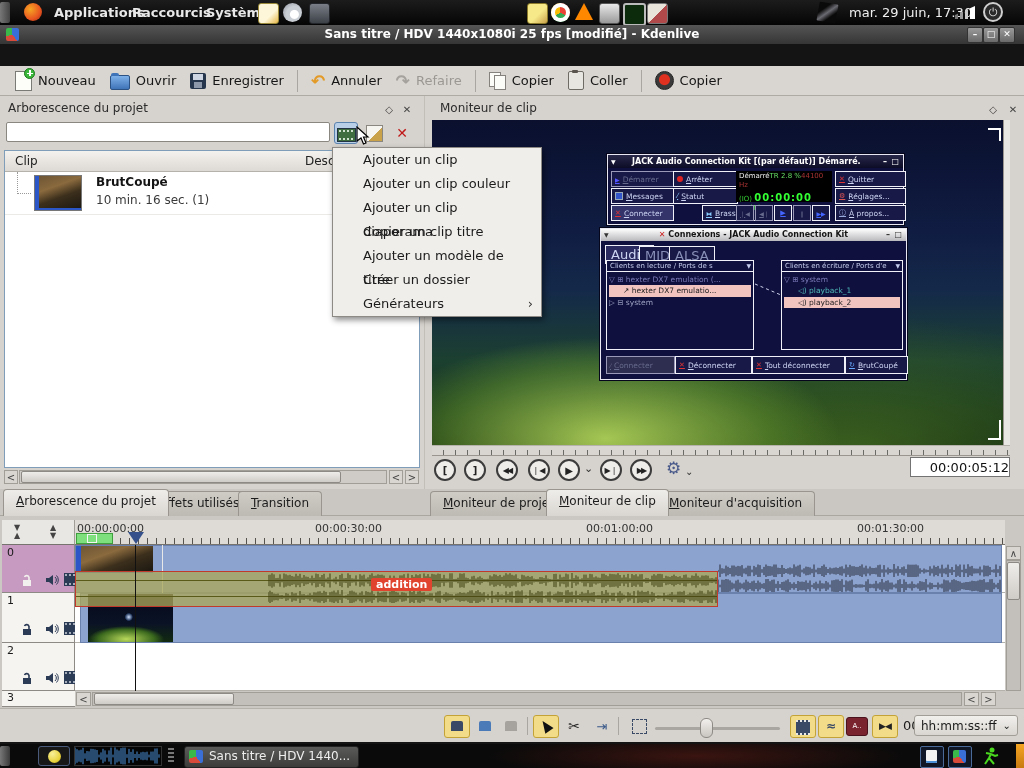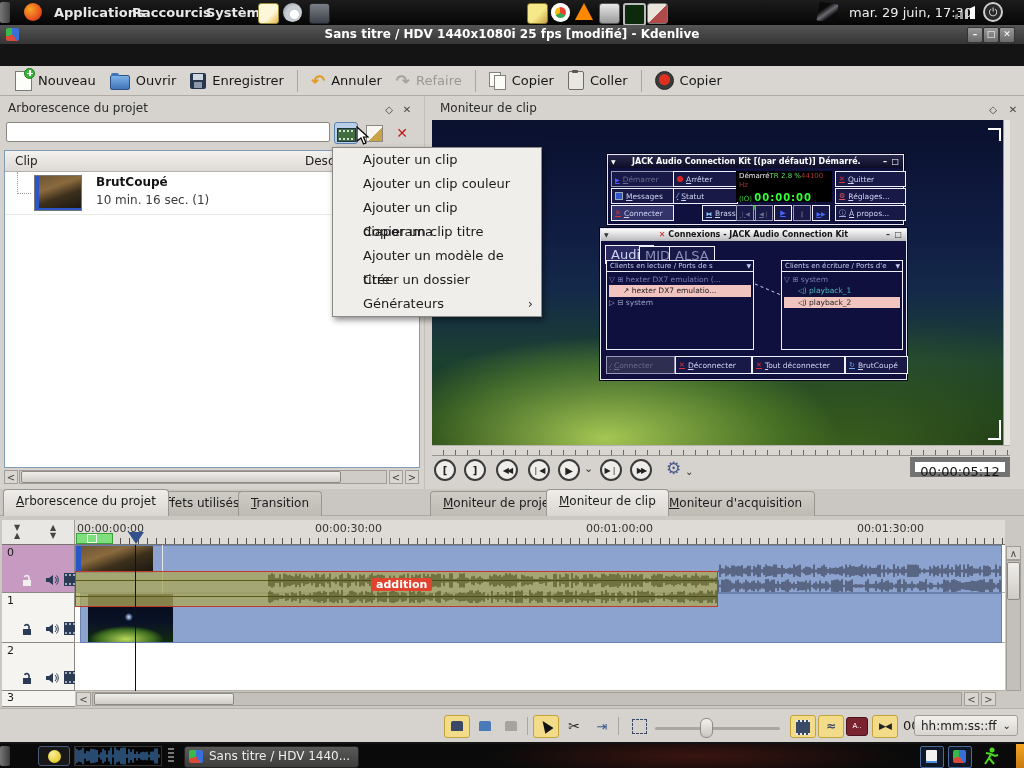--- a/index.html
+++ b/index.html
@@ -73,21 +73,21 @@
   
   .video{background:
     radial-gradient(ellipse 300px 130px at 30% 98%, rgba(190,225,95,.85), rgba(110,160,50,.45) 55%, transparent 78%),
     radial-gradient(ellipse 420px 190px at 72% 102%, rgba(70,110,35,.8), transparent 72%),
     linear-gradient(180deg,#0a102e 0%,#101c42 34%,#14294a 52%,#1c4030 74%,#15321a 90%,#0e2410 100%);
     overflow:hidden;}
   .corner{border-color:#fff;border-style:solid;width:13px;height:13px;}
   .seek{background:#d9d6d1;border-top:1px solid #b5b1ab;border-bottom:1px solid #9a968f;
     background-image:repeating-linear-gradient(90deg,transparent 0 11px,#6a6a66 11px 12px);background-position:0 bottom;background-size:100% 5px;background-repeat:repeat-x;}
   .tbtn{position:absolute;width:22px;height:22px;border:2px solid #3c3c3c;border-radius:50%;background:#efedea;color:#222;text-align:center;line-height:19px;font-size:10px;font-weight:bold;}
-  .tcbox{background:#fff;border:5px solid #737373;font-size:13px;color:#111;text-align:center;}
+  .tcbox{background:#fff;border:1px solid #737373;font-size:13px;color:#111;text-align:right;}
 
   
   .jk{background:#10103e;border:1px solid #e8e8f4;box-shadow:0 0 0 1px #05051c;color:#c5cdec;z-index:5;}
   .jk-tb1{background:linear-gradient(#28284a,#0c0c26);color:#fff;font-weight:bold;font-size:8px;line-height:13px;}
   .jk-tb2{background:linear-gradient(#fdfdfd,#b9b9bd);color:#151515;font-weight:bold;font-size:8px;line-height:12px;}
   .jk-btn{position:absolute;background:#191947;border:1px solid #f0f0f8;font-size:7.5px;color:#ccd4f2;display:flex;align-items:center;gap:3px;padding-left:3px;}
   .jk-btn span::first-letter{text-decoration:underline;}
   .jk-dis{color:#666a8c;border-color:#9a9ab8;}
   .dotred{width:6px;height:6px;border-radius:50%;background:#d22;}
   .sqblue{width:6px;height:6px;background:#35c;border:1px solid #9ab;}

